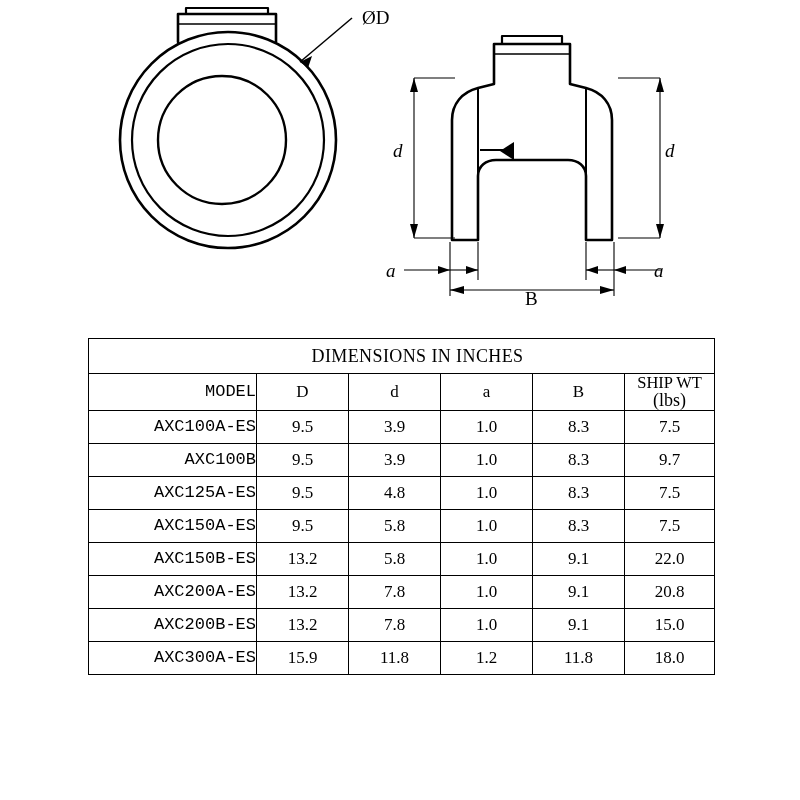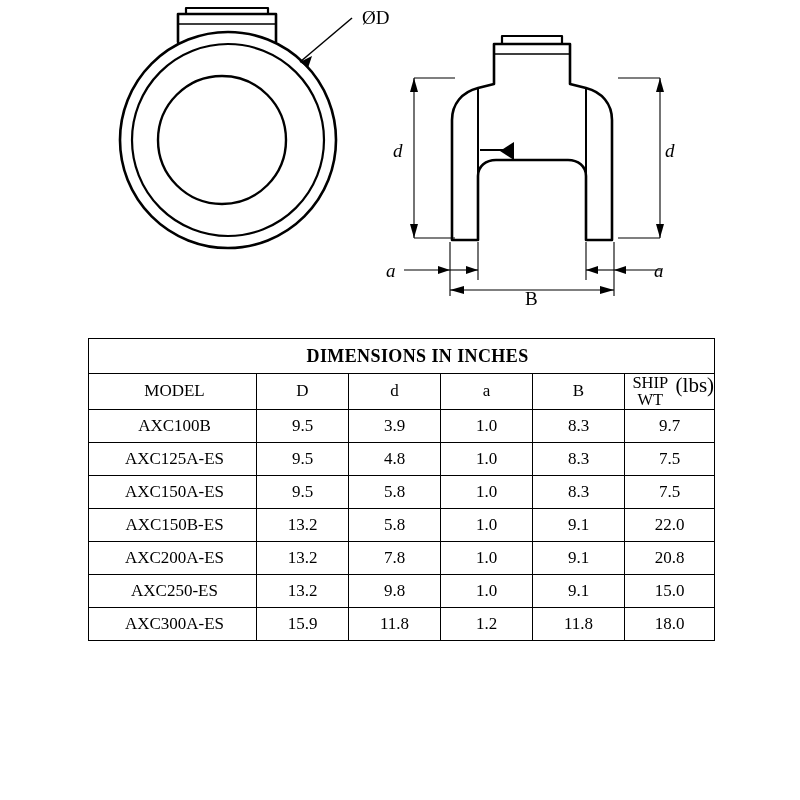--- a/index.html
+++ b/index.html
@@ -50,40 +50,42 @@
   table.dims td {
     border: 1.3px solid #000000;
     padding: 0;
     height: 32px;
     line-height: 32px;
     text-align: center;
     font-weight: normal;
     color: #000;
   }
   table.dims th.title {
-    font-weight: bold;
+    font-weight: normal;
     font-size: 18px;
     letter-spacing: 0.4px;
     height: 34px;
     line-height: 34px;
     padding-left: 32px;
   }
   table.dims td.model,
   table.dims th.model {
-    text-align: center;
+    text-align: right;
     padding-left: 4px;
+    font-family: Liberation Mono, monospace;
   }
   .hdr-ship {
     display: flex;
+    flex-direction: column;
     justify-content: center;
     height: 100%;
     line-height: 1.05;
   }
   .hdr-ship span:first-child { font-size: 16.5px; }
-  .hdr-ship span:last-child { font-size: 21px; text-align: right; }
+  .hdr-ship span:last-child { font-size: 18px; }
   th.ship-head {
     line-height: 1.05;
     padding: 2px 0;
   }
   .col-model { width: 168px; }
   .col-d { width: 92px; }
   .col-dd { width: 92px; }
   .col-a { width: 92px; }
   .col-b { width: 92px; }
   .col-ship { width: 90px; }
@@ -230,20 +232,28 @@
           <th class="ship-head">
             <div class="hdr-ship">
               <span>SHIP WT</span>
               <span>(lbs)</span>
             </div>
           </th>
         </tr>
       </thead>
       <tbody>
           <tr>
+            <td class="model">AXC100A-ES</td>
+            <td>9.5</td>
+            <td>3.9</td>
+            <td>1.0</td>
+            <td>8.3</td>
+            <td>7.5</td>
+          </tr>
+          <tr>
             <td class="model">AXC100B</td>
             <td>9.5</td>
             <td>3.9</td>
             <td>1.0</td>
             <td>8.3</td>
             <td>9.7</td>
           </tr>
           <tr>
             <td class="model">AXC125A-ES</td>
             <td>9.5</td>
@@ -270,23 +280,23 @@
           </tr>
           <tr>
             <td class="model">AXC200A-ES</td>
             <td>13.2</td>
             <td>7.8</td>
             <td>1.0</td>
             <td>9.1</td>
             <td>20.8</td>
           </tr>
           <tr>
-            <td class="model">AXC250-ES</td>
+            <td class="model">AXC200B-ES</td>
             <td>13.2</td>
-            <td>9.8</td>
+            <td>7.8</td>
             <td>1.0</td>
             <td>9.1</td>
             <td>15.0</td>
           </tr>
           <tr>
             <td class="model">AXC300A-ES</td>
             <td>15.9</td>
             <td>11.8</td>
             <td>1.2</td>
             <td>11.8</td>

